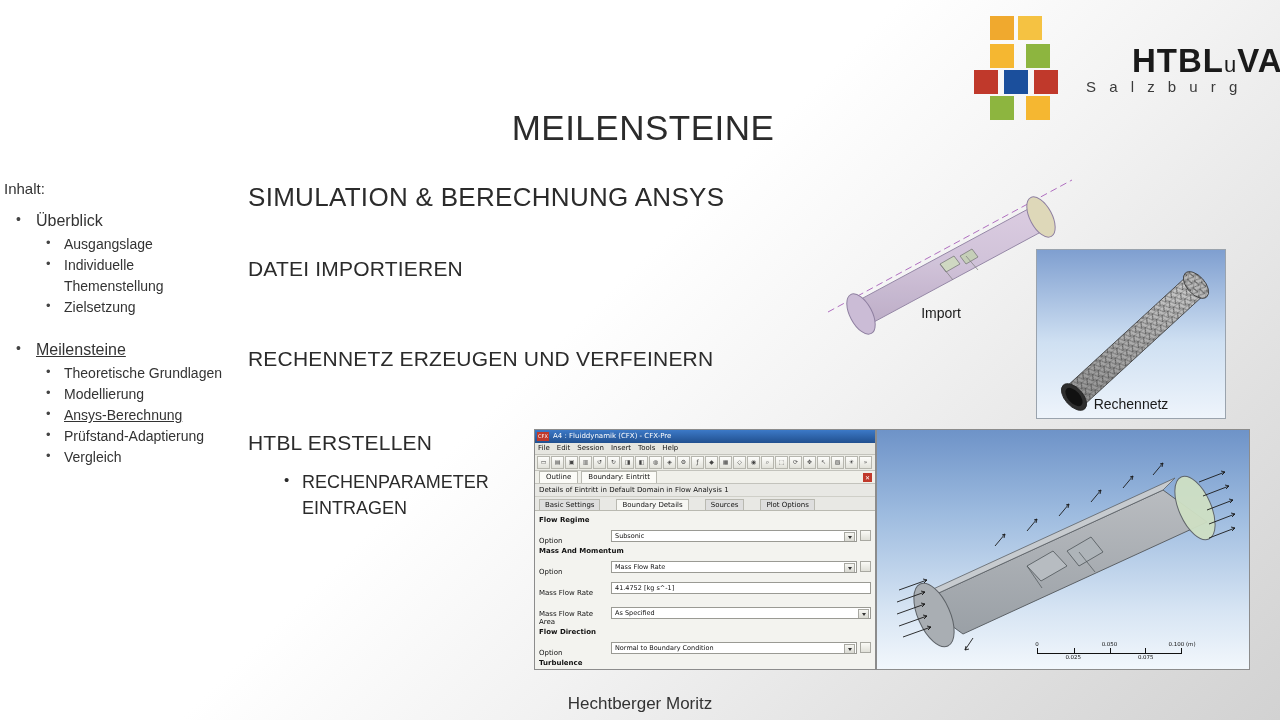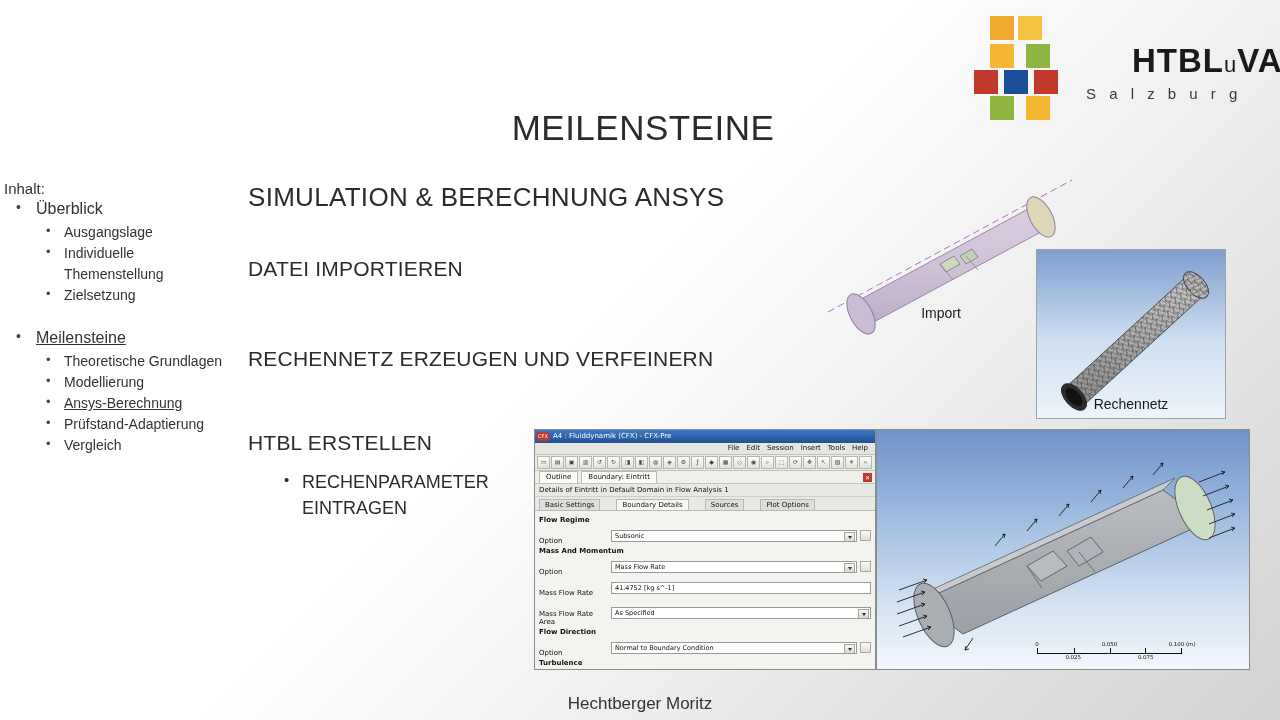--- a/index.html
+++ b/index.html
@@ -54,21 +54,21 @@
     margin-left: 46px;
   }
   .logo-main .sm {
     font-size: 22px;
     font-weight: normal;
   }
   .logo-sub {
     font-size: 15px;
     letter-spacing: 4.5px;
     color: #3a3a3a;
-    margin-top: 8px;
+    margin-top: 1px;
   }
 
   
   .slide-title {
     position: absolute;
     left: 248px;
     top: 108px;
     width: 790px;
     text-align: center;
     font-size: 35px;
@@ -80,21 +80,21 @@
   
   .sidebar {
     position: absolute;
     left: 4px;
     top: 180px;
     width: 232px;
     color: #333333;
   }
   .sidebar-heading {
     font-size: 15px;
-    margin-bottom: 0;
+    margin-bottom: 12px;
   }
   ul.lvl1 {
     list-style: none;
     margin: 0;
     padding: 0;
   }
   ul.lvl1 > li {
     position: relative;
     padding-left: 32px;
     font-size: 16px;
@@ -253,21 +253,20 @@
   }
   .cfx-menu {
     height: 11px;
     background: #e6e6e0;
     border-bottom: 1px solid #c3c3bc;
     font-size: 7px;
     line-height: 11px;
     padding-left: 3px;
     color: #111;
     white-space: nowrap;
-    text-align: right;
   }
   .cfx-menu span { margin-right: 7px; }
   .cfx-toolbar {
     height: 15px;
     background: #ecece6;
     border-bottom: 1px solid #c3c3bc;
     display: flex;
     align-items: center;
     padding-left: 2px;
     gap: 1px;

